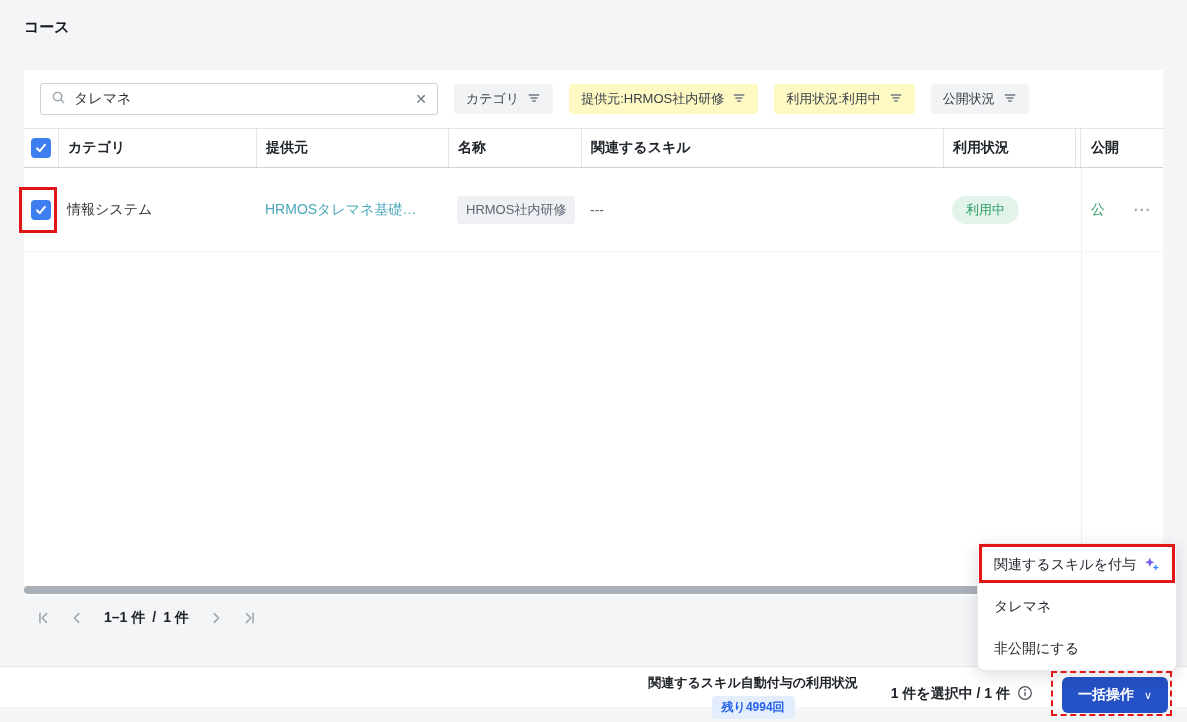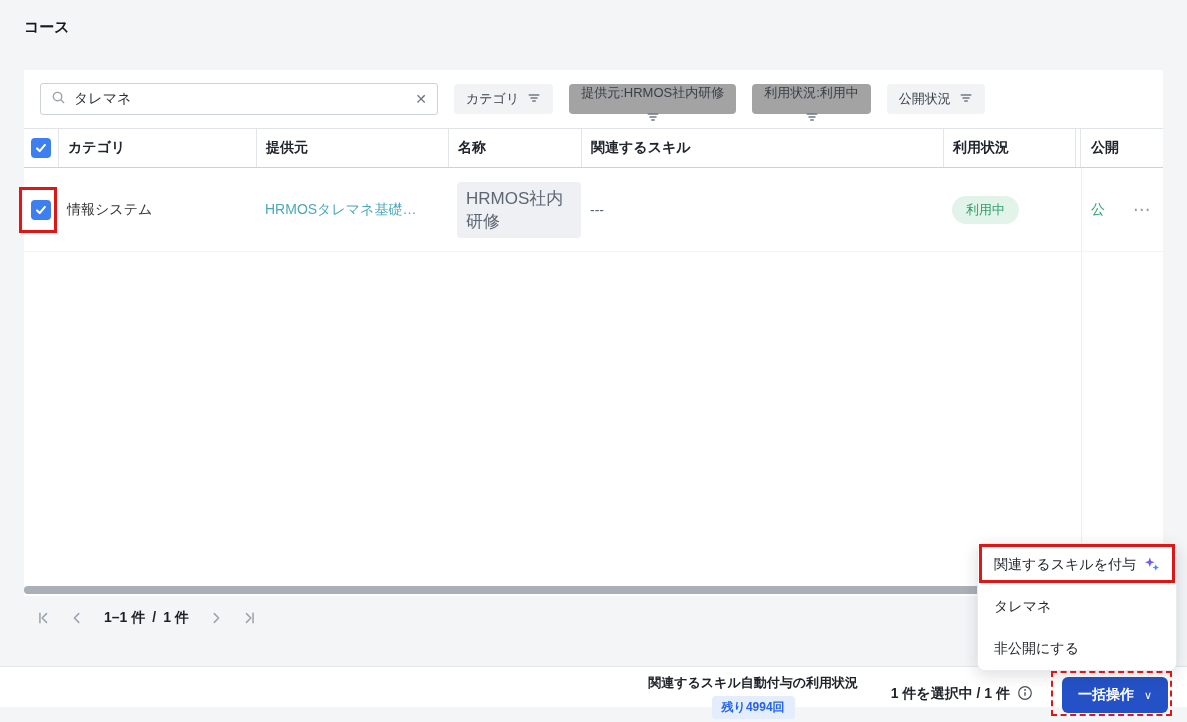--- a/index.html
+++ b/index.html
@@ -8,34 +8,34 @@
 
   .page-title { position:absolute; left:24px; top:18px; font-size:15px; font-weight:700; color:#15181d; }
 
   .panel { position:absolute; left:24px; top:70px; width:1139px; height:526px; background:#fff; }
 
   .toolbar { display:flex; align-items:center; padding:13px 16px; gap:16px; }
   .searchbox { width:398px; height:32px; border:1px solid #ccd1d8; border-radius:3px; display:flex; align-items:center; padding:0 10px; gap:8px; background:#fff; }
   .searchbox input { border:none; outline:none; flex:1; font-size:14px; color:#2a2f36; background:transparent; font-family:inherit; }
   .clear-x { color:#6f7680; font-size:14px; cursor:pointer; line-height:1; }
   .chip { height:30px; border-radius:4px; background:#f1f3f5; display:flex; align-items:center; gap:8px; padding:0 12px; font-size:13px; color:#39404a; cursor:pointer; white-space:nowrap; }
-  .chip.active { background:#a3a3a3;flex-direction:column; }
+  .chip.active { background:#fef9c3; }
 
   .tgrid { display:grid; grid-template-columns:34px 198px 192px 133px 362px 132px 6px 82px; }
   .table-header { height:40px; border-top:1px solid #e0e4e8; border-bottom:1px solid #ccd2d8; font-weight:700; font-size:14px; color:#20252c; }
   .th, .td { display:flex; align-items:center; padding-left:9px; overflow:hidden; }
   .th.cbcell, .td.cbcell { justify-content:center; padding-left:0; }
   .th.sep { border-left:1px solid #e2e6ea; }
   .gapcell { padding:0; background:#fff; }
   .table-header .gapcell { border-left:1px solid #e2e6ea; border-right:1px solid #e2e6ea; }
 
   .table-row { height:84px; font-size:14px; color:#333; border-bottom:1px solid #f3f4f6; }
   .cbx { width:20px; height:20px; border-radius:4px; background:#3d7ef0; display:flex; align-items:center; justify-content:center; cursor:pointer; }
   .name-link { color:#4aa8ba; cursor:pointer; }
-  .provider-tag { background:#eef0f3; color:#5d6673; font-size:17px; padding:5px 9px; border-radius:4px; }
+  .provider-tag { background:#eef0f3; color:#5d6673; font-size:13px; padding:5px 9px; border-radius:4px; }
   .skills-val { color:#5d6673; }
   .usage-badge { background:#e2f4ea; color:#2f9e68; font-size:13px; padding:5px 14px; border-radius:14px; }
   .lastcell { justify-content:space-between; padding-right:12px; padding-left:10px; }
   .publish-text { color:#2f9e68; }
   .dots { color:#8f969e; font-size:17px; letter-spacing:1px; cursor:pointer; }
 
   .col-divider { position:absolute; left:1057px; top:98px; height:412px; width:1px; background:#edeff2; }
 
   .hscroll { position:absolute; left:0; bottom:2px; width:100%; height:8px; background:#e9ebee; border-radius:4px; }
   .hscroll-thumb { position:absolute; left:0; top:0; width:1034px; height:8px; background:#aab0b7; border-radius:4px; cursor:pointer; }

